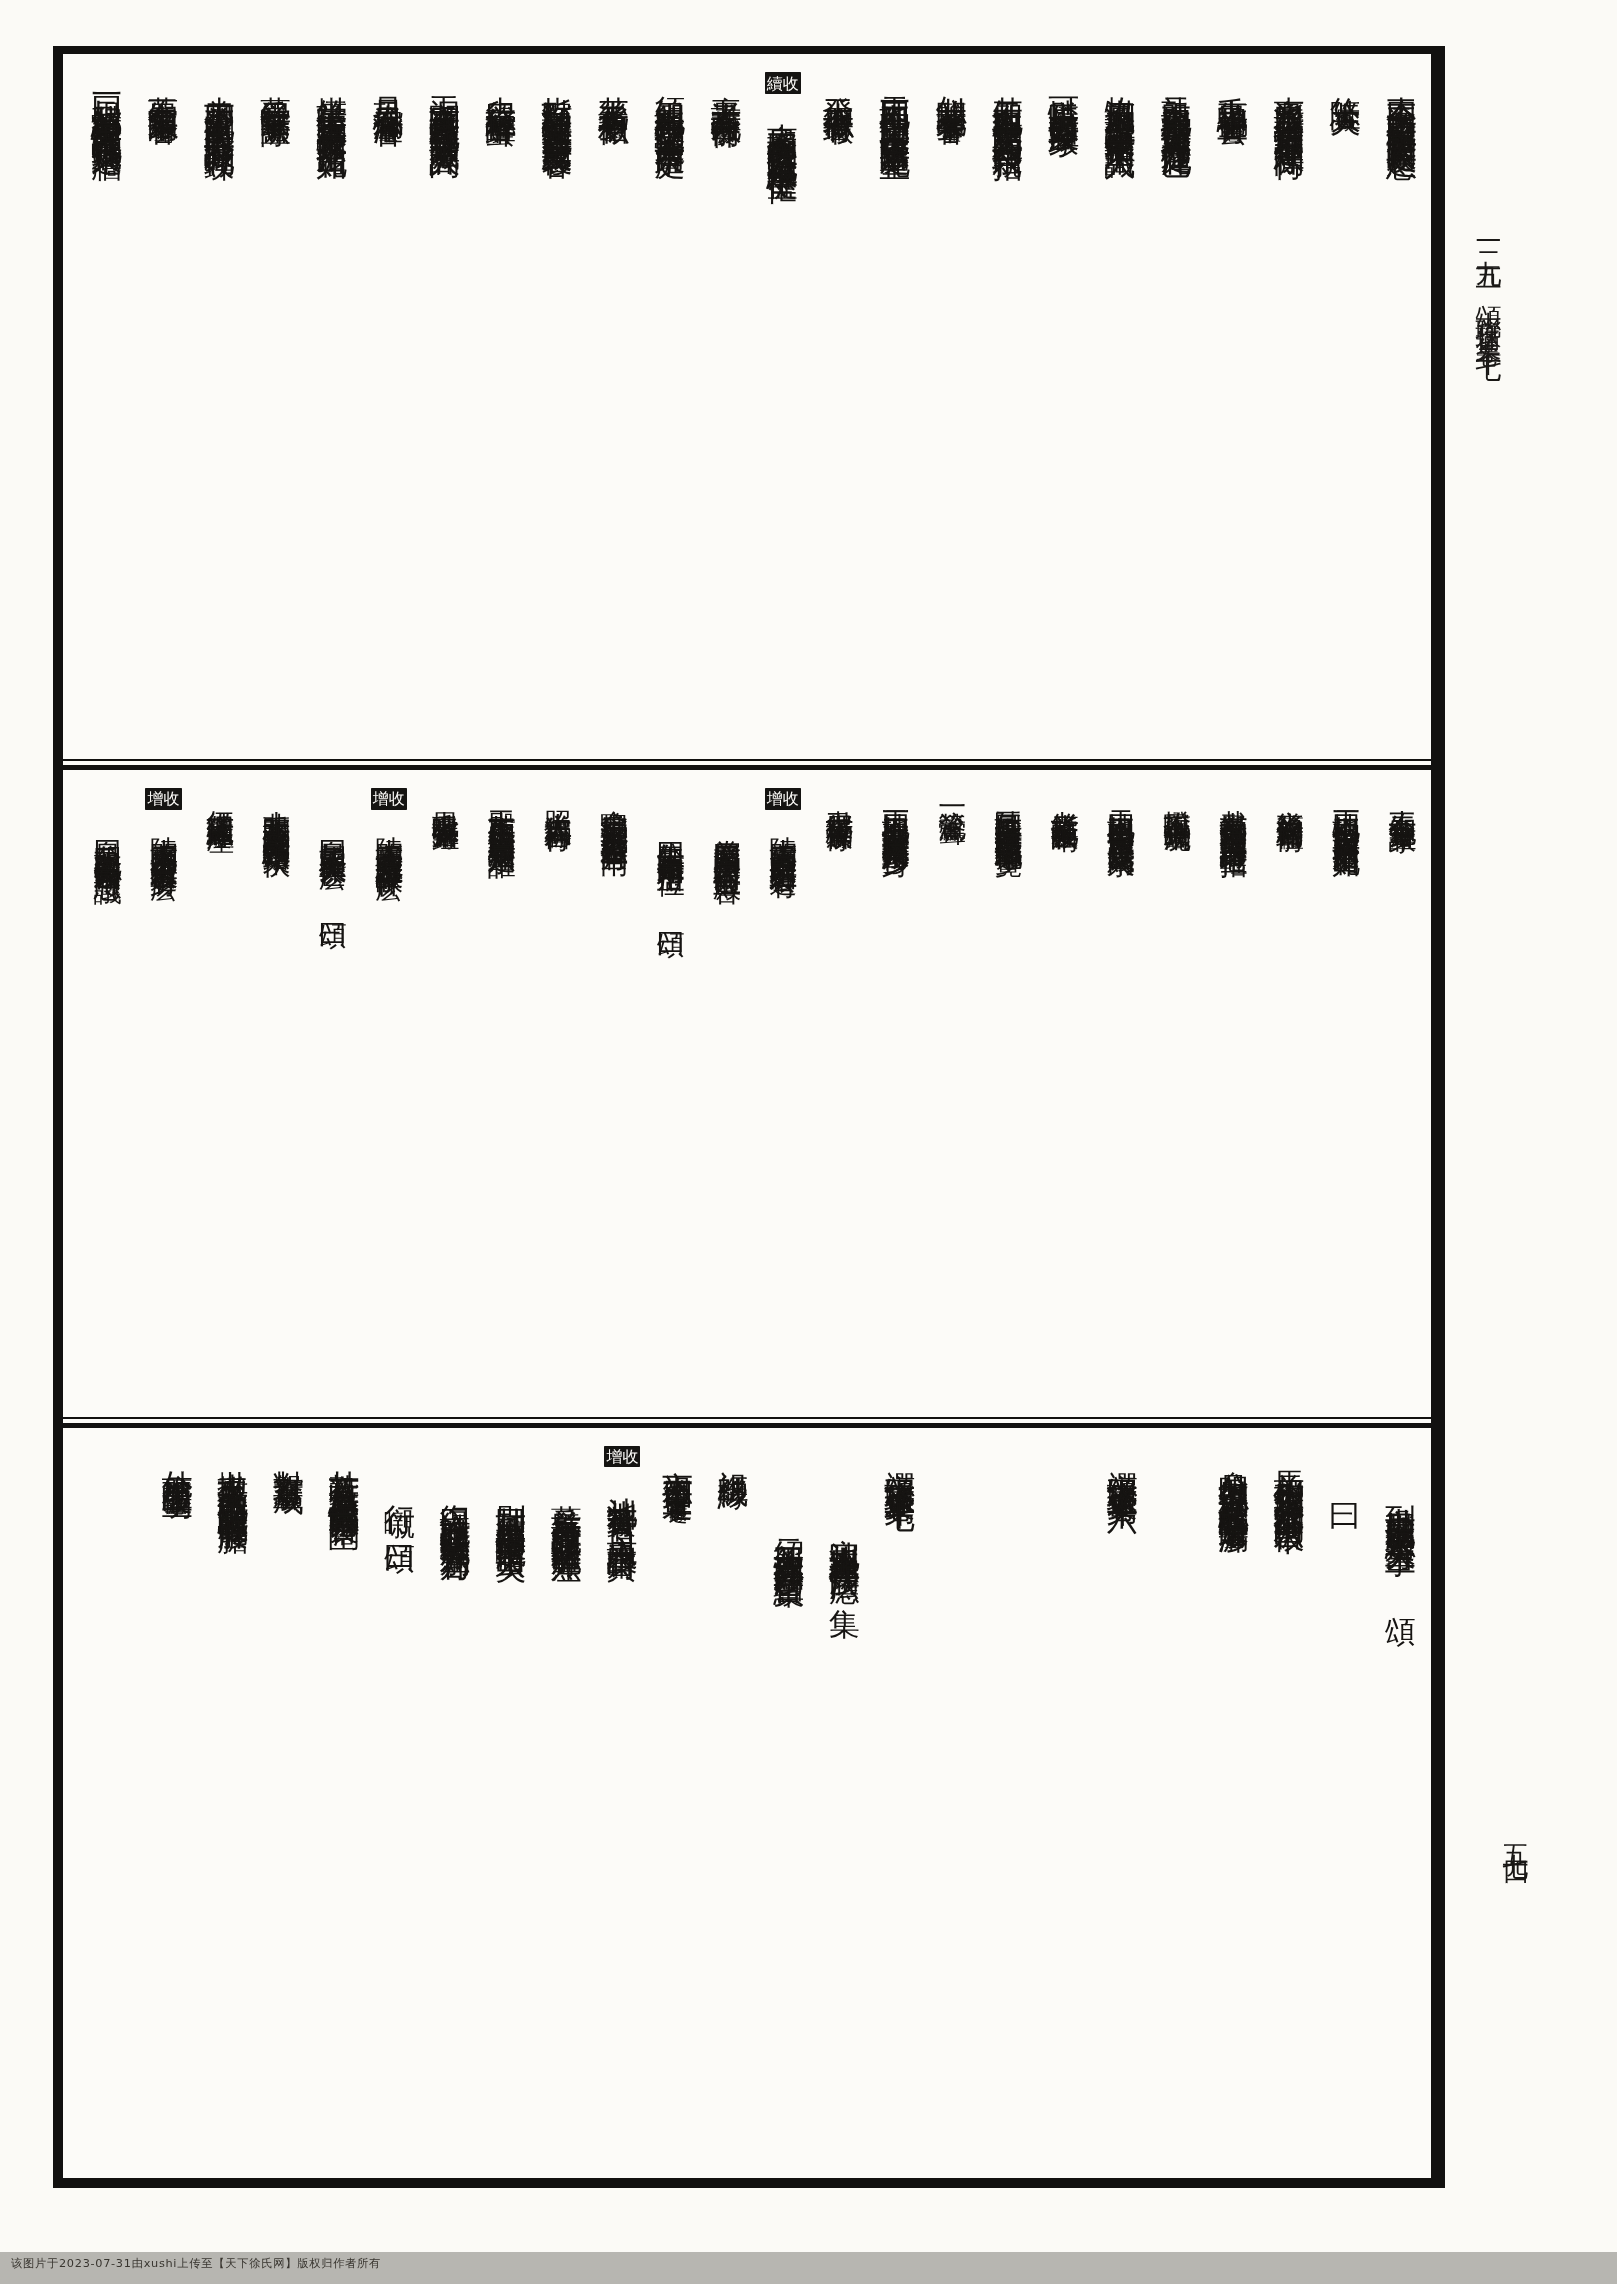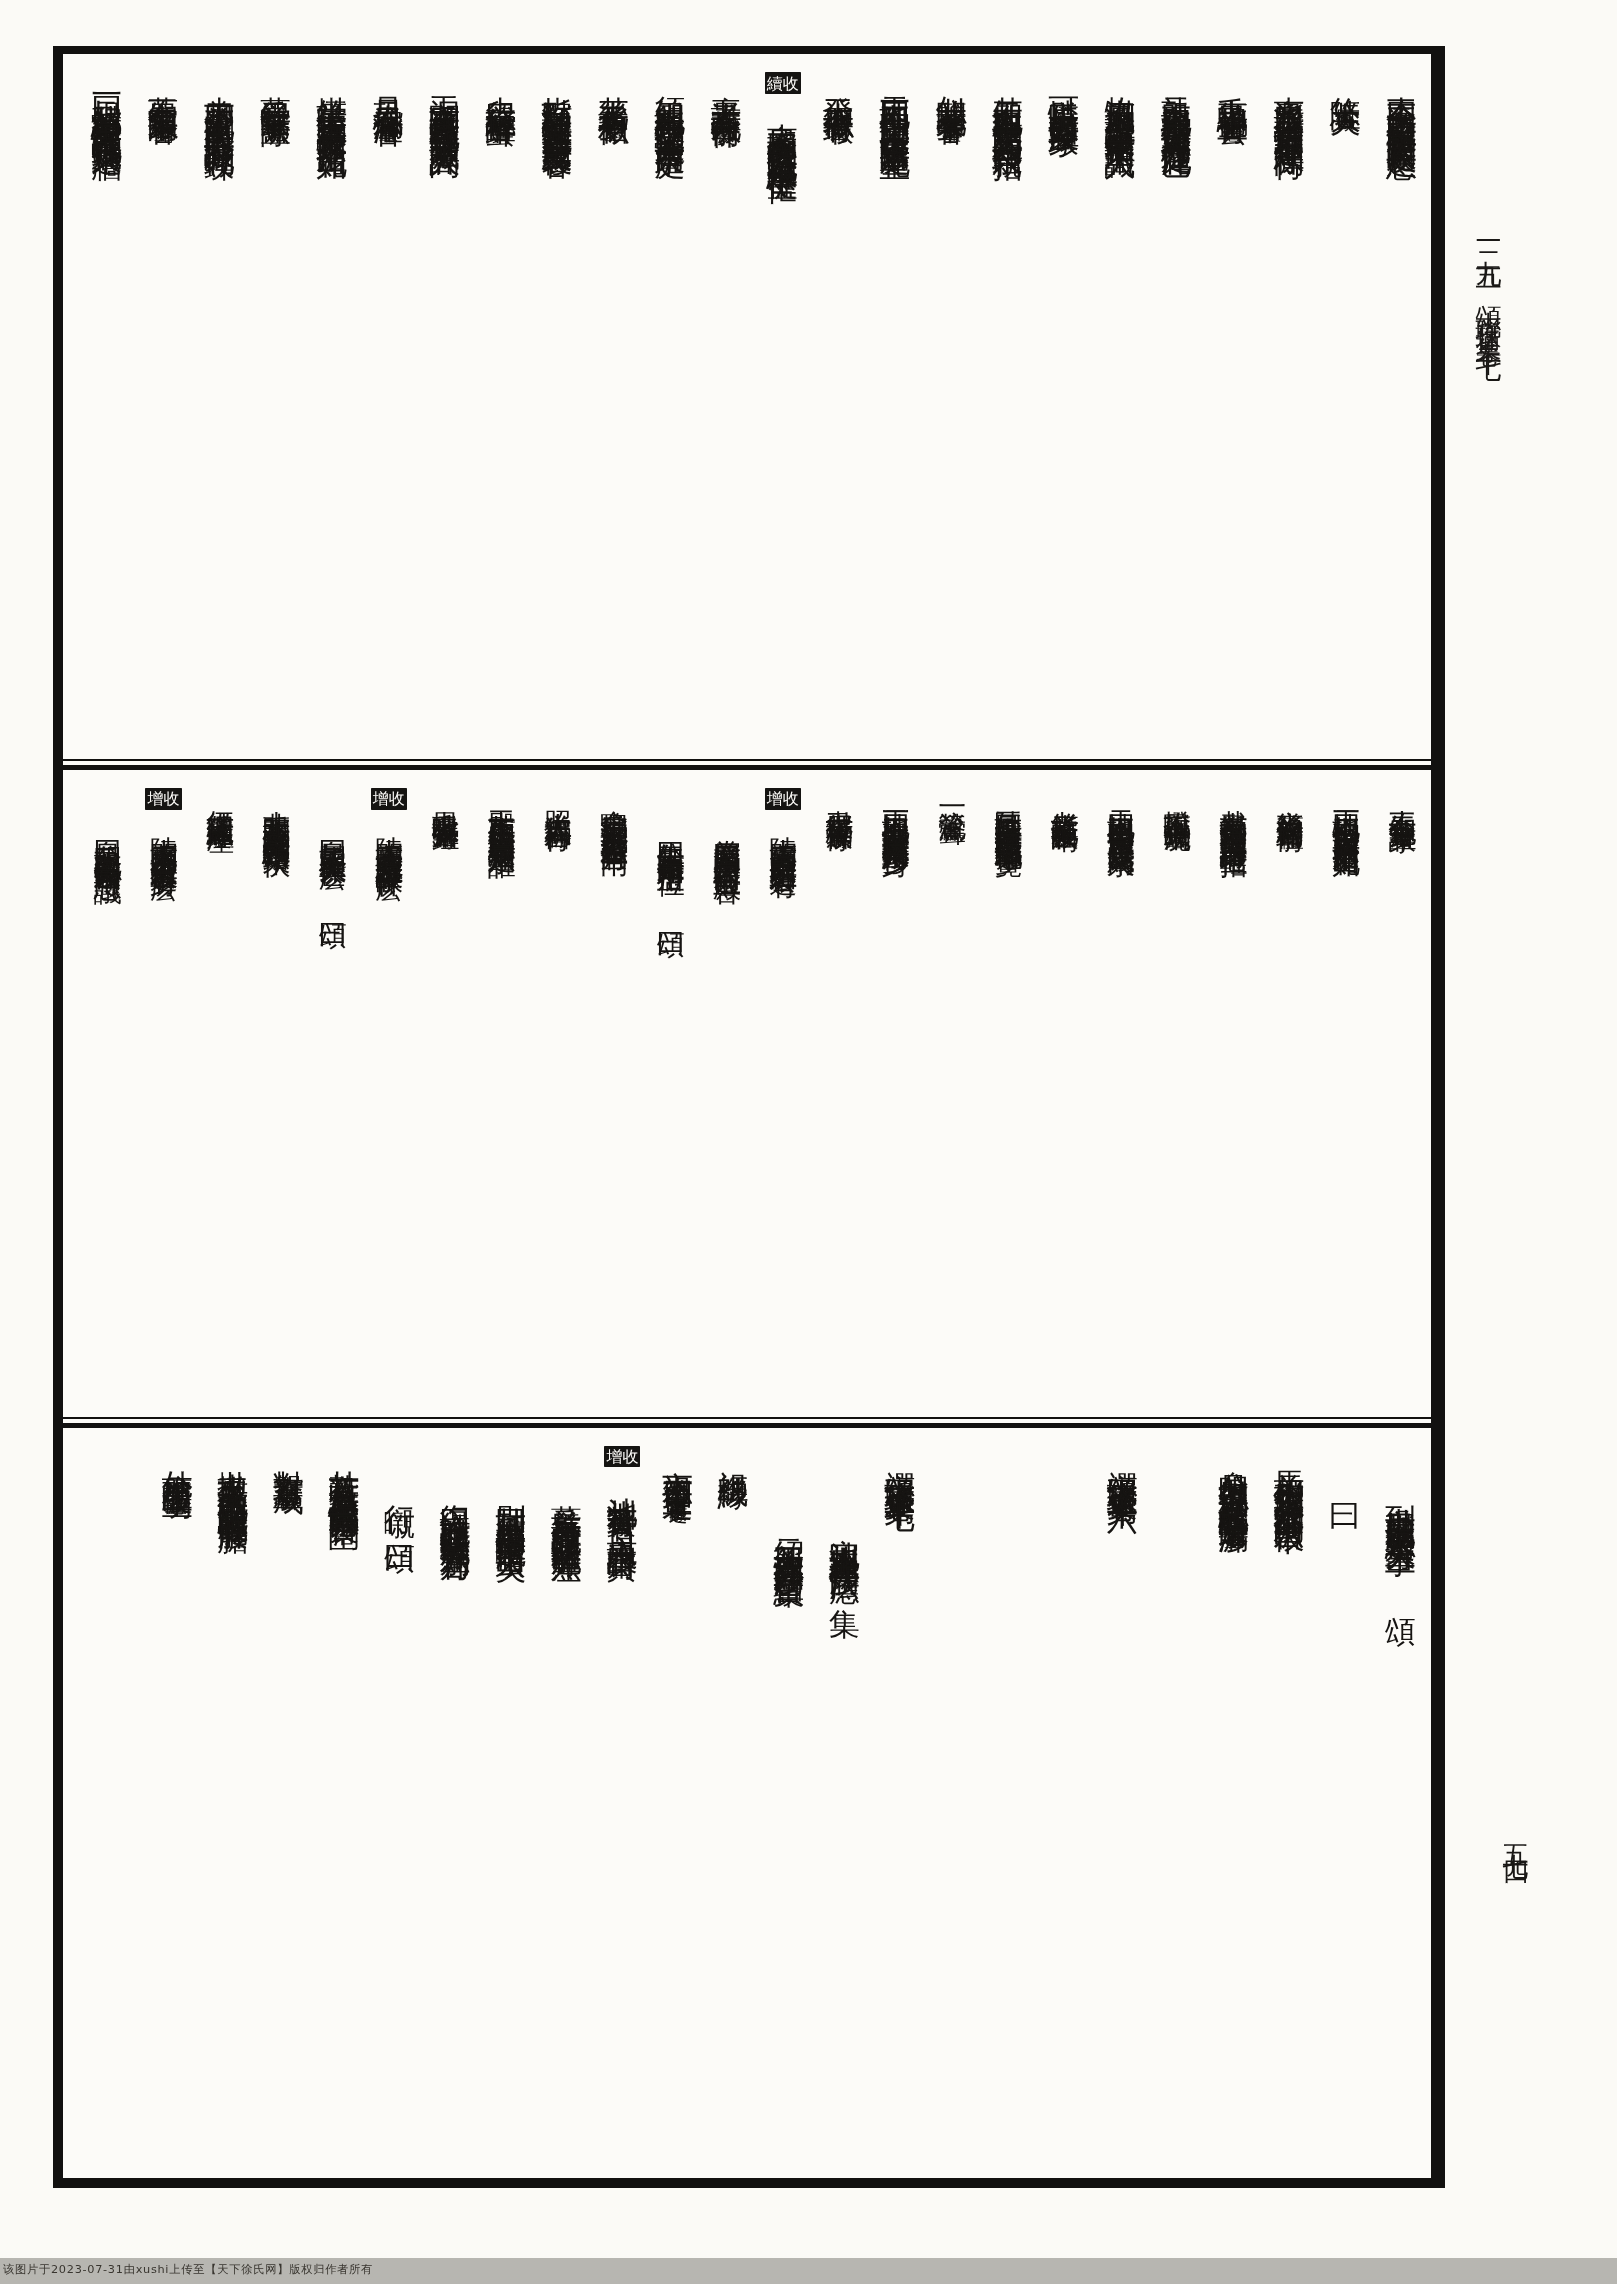--- a/index.html
+++ b/index.html
@@ -62,25 +62,25 @@
     position:absolute;
     writing-mode:vertical-rl;
     font-size:26px;letter-spacing:6.3px;
     color:#1a1816;
     white-space:nowrap;
   }
   #folio-label{left:1472px;top:227px;}
   #page-number{left:1499px;top:1824px;letter-spacing:8.5px;}
   
   .watermark-bar{
-    position:absolute;left:0;bottom:0;width:1618px;height:26px;
+    position:absolute;left:0;bottom:0;width:1618px;height:32px;
     background:#b7b6b1;
     font-family:"DejaVu Sans","Liberation Sans",sans-serif;
     font-size:11.3px;line-height:24px;color:#38352f;
-    padding-left:3px;box-sizing:border-box;
+    padding-left:11px;box-sizing:border-box;
     letter-spacing:0.7px;
   }
 </style>
 </head>
 <body>
 
 <div class="frame"></div>
 <div class="divider" style="top:759px">
     <div class="thin"></div>
     <div class="thick"></div>

